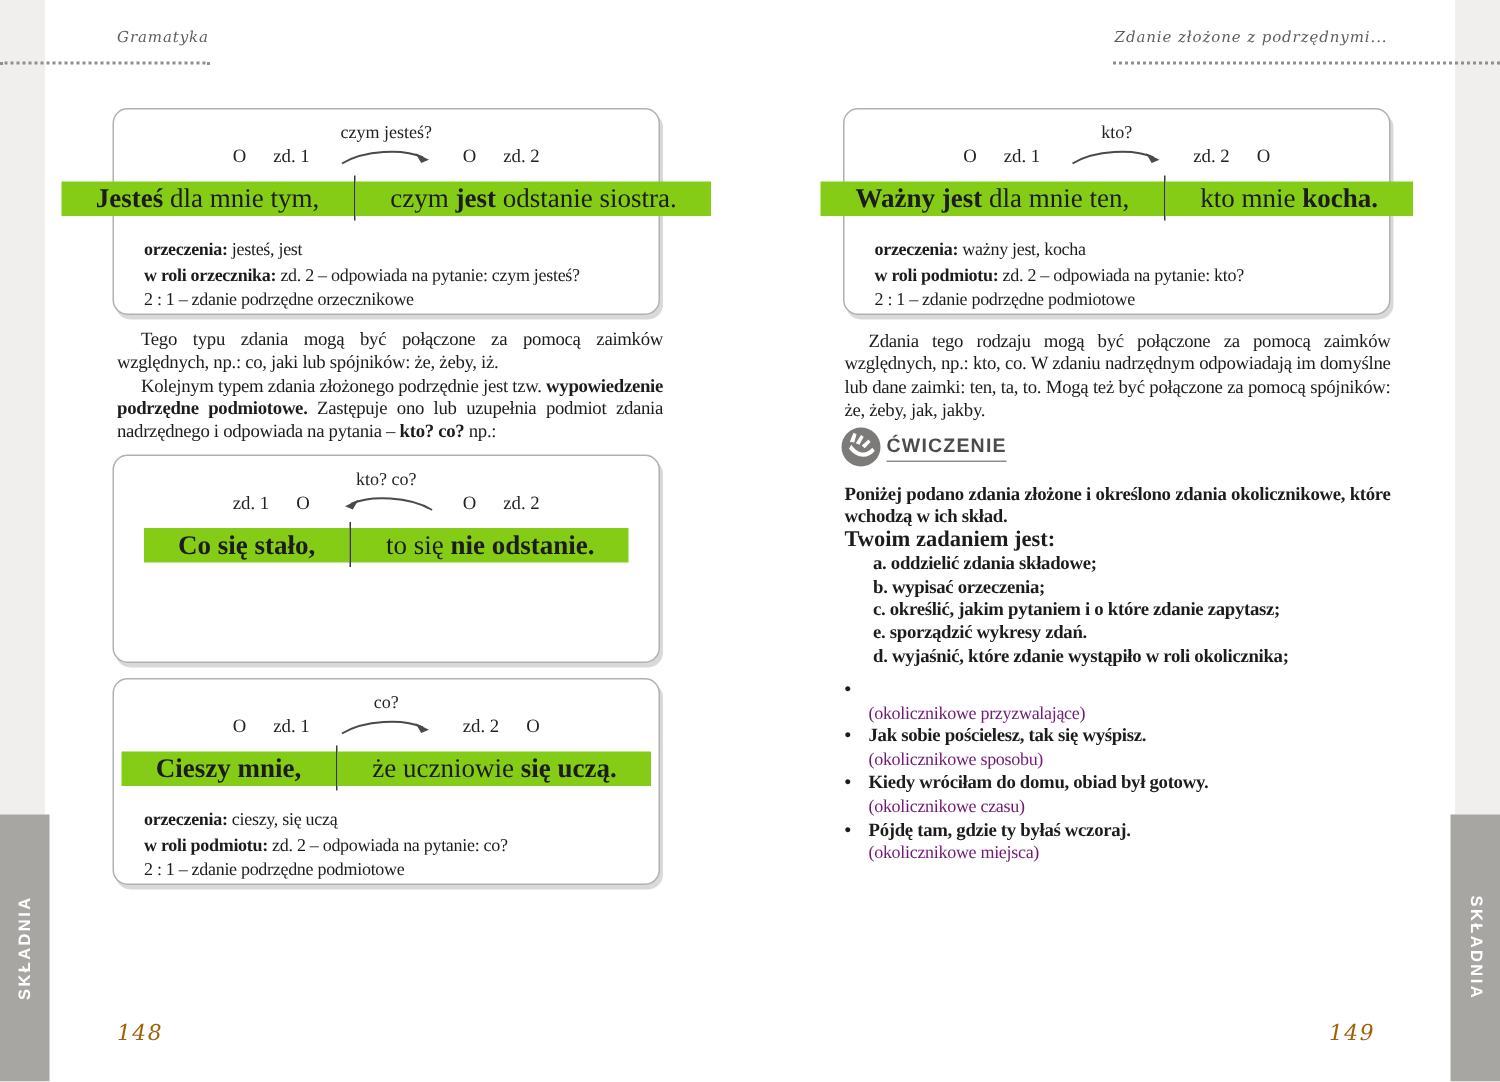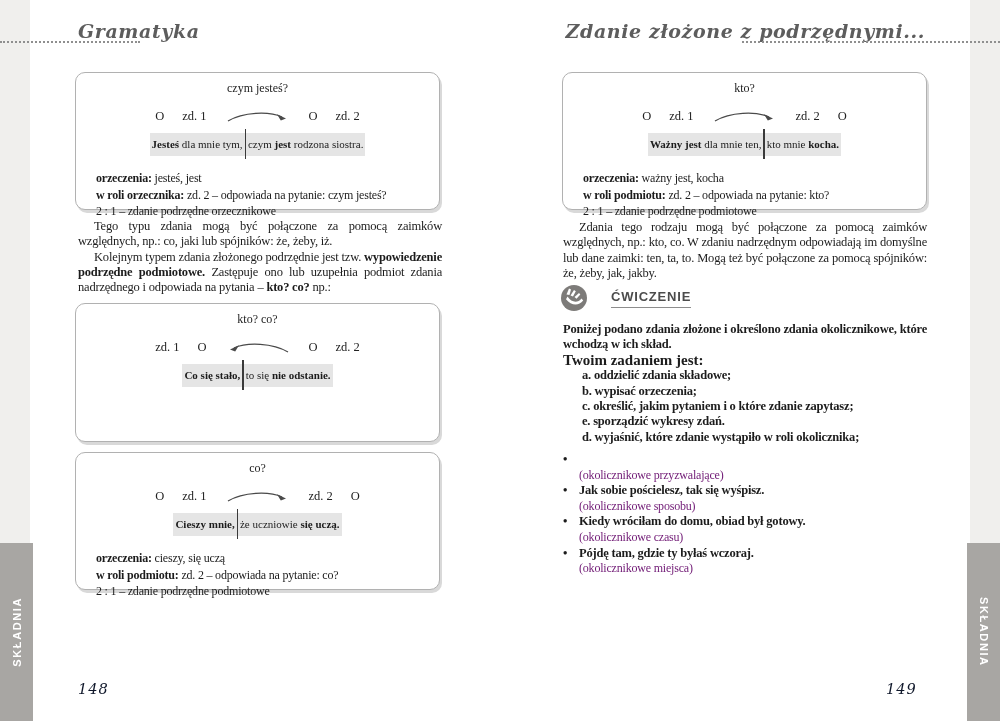--- a/index.html
+++ b/index.html
@@ -14,62 +14,62 @@
   
   .edge-strip{top:0;width:30px;height:721px;background:#f0efed;}
   .tab{top:543px;width:33px;height:178px;background:#a8a6a3;display:flex;align-items:center;justify-content:center;}
   .tab span{
     color:#ffffff;font-family:"Liberation Sans",sans-serif;font-weight:bold;
     font-size:11px;letter-spacing:1.6px;writing-mode:vertical-rl;white-space:nowrap;
   }
   .tab-left span{transform:rotate(180deg);}
 
   
-  .runhead{font-family:"DejaVu Serif",serif;font-style:italic;color:#5d5d5d;font-size:19px;letter-spacing:.6px;font-weight:bold;}
+  .runhead{font-family:"DejaVu Serif",serif;font-style:italic;color:#5d5d5d;font-size:10px;letter-spacing:.6px;}
   .dotted-rule{border-bottom:2px dotted #8f8f8f;height:0;}
 
   
   .sbox{
     width:365px;height:138px;box-sizing:border-box;
     border:1.4px solid #b1b1b1;border-radius:10px;background:#fff;
     box-shadow:2px 3px 0 #d9d9d9;
     padding:9px 10px 0 10px;
   }
   .drow{display:flex;justify-content:center;align-items:flex-end;gap:18px;
         font-size:12.5px;color:#222;}
   .tok{line-height:14px;}
-  .arrowcol{display:flex;flex-direction:column;align-items:center;gap:14px;}
+  .arrowcol{display:flex;flex-direction:column;align-items:center;gap:2px;}
   .q{font-size:12px;white-space:nowrap;line-height:13px;}
   .sentence{margin-top:6px;display:flex;justify-content:center;align-items:center;}
-  .clause{background:#e5e5e5;padding:3px 2px;font-size:11px;white-space:nowrap;line-height:17px;}
+  .clause{background:#84cc16;padding:3px 23px;font-size:18px;white-space:nowrap;line-height:17px;}
   .vbar{width:1.3px;height:30px;background:#3a3a3a;flex:none;}
   .info{margin-top:11px;padding:0 10px;}
   .info p{margin:0;font-size:12px;line-height:16.5px;letter-spacing:-.2px;white-space:nowrap;}
 
   
   .textcol{width:364px;}
   .para{margin:0;text-indent:16px;text-align:justify;font-size:12.5px;line-height:15.3px;letter-spacing:-.2px;}
 
   
-  .cwicz-head{display:flex;align-items:center;gap:23px;}
+  .cwicz-head{display:flex;align-items:center;gap:3px;}
   .cwicz-label{
     font-family:"Liberation Sans",sans-serif;font-weight:bold;font-size:13px;
     letter-spacing:.8px;color:#4c4c4c;border-bottom:1.6px solid #8d8d8d;padding-bottom:3px;
   }
   .ex-intro{margin:0;font-weight:bold;text-align:justify;font-size:12.5px;line-height:15.4px;letter-spacing:-.2px;}
   .ex-task-label{font-weight:bold;font-size:15px;line-height:15.4px;}
   .ex-task{font-weight:bold;font-size:12.5px;line-height:15.4px;padding-left:19px;letter-spacing:-.2px;}
 
   
   .blt{display:flex;gap:7px;font-size:12.5px;line-height:15.6px;}
   .blt .dot{font-weight:bold;width:9px;flex:none;}
   .blt .s{font-weight:bold;letter-spacing:-.2px;white-space:nowrap;}
   .blt-note{font-size:12px;line-height:15.6px;margin-left:16px;color:#701a75;letter-spacing:-.2px;}
 
-  .pagenum{font-family:"DejaVu Serif",serif;font-style:italic;color:#0f172a;font-size:14.5px;letter-spacing:1px;}
+  .pagenum{font-family:"DejaVu Serif",serif;font-style:italic;color:#a16207;font-size:14.5px;letter-spacing:1px;}
 </style>
 </head>
 <body>
 
 <div class="abs edge-strip" style="left:0;"></div>
 <div class="abs edge-strip" style="right:0;"></div>
 <div class="abs tab tab-left" style="left:0;">
     <span>SKŁADNIA</span>
   </div>
 <div class="abs tab" style="right:0;">
@@ -91,21 +91,21 @@
           <path d="M3 12 C18 3 44 2 57 8" fill="none" stroke="#4a4a4a" stroke-width="1.3"></path>
           <path d="M61 9.5 L52 5.2 L55.8 11.6 Z" fill="#4a4a4a"></path>
         </svg>
     </span>
     <span class="tok">O</span>
     <span class="tok">zd. 2</span>
   </div>
   <div class="sentence">
     <span class="clause"><span class="b">Jesteś</span><span> dla mnie tym,</span></span>
     <span class="vbar"></span>
-    <span class="clause"><span>czym </span><span class="b">jest</span><span> rodzona siostra.</span></span>
+    <span class="clause"><span>czym </span><span class="b">jest</span><span> odstanie siostra.</span></span>
   </div>
   <div class="info">
     <p><span class="b">orzeczenia:</span><span> jesteś, jest</span></p>
     <p><span class="b">w roli orzecznika:</span><span> zd. 2 – odpowiada na pytanie: czym jesteś?</span></p>
     <p><span>2 : 1 – zdanie podrzędne orzecznikowe</span></p>
   </div>
 </div>
 
 <div class="abs textcol" style="left:78px;top:219px;">
   <p class="para"><span>Tego typu zdania mogą być połączone za pomocą zaimków względnych, np.: co, jaki lub spójników: że, żeby, iż.</span></p>

